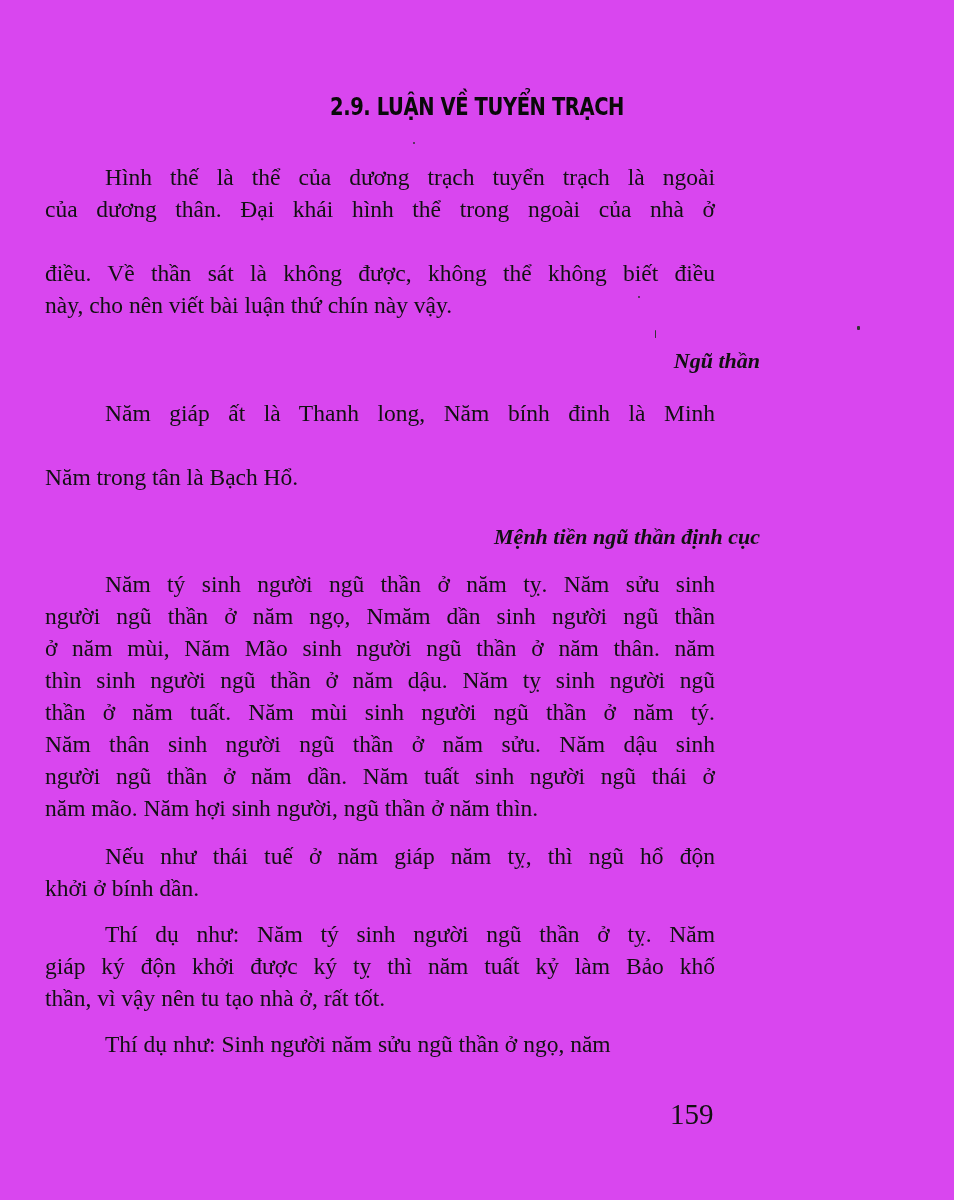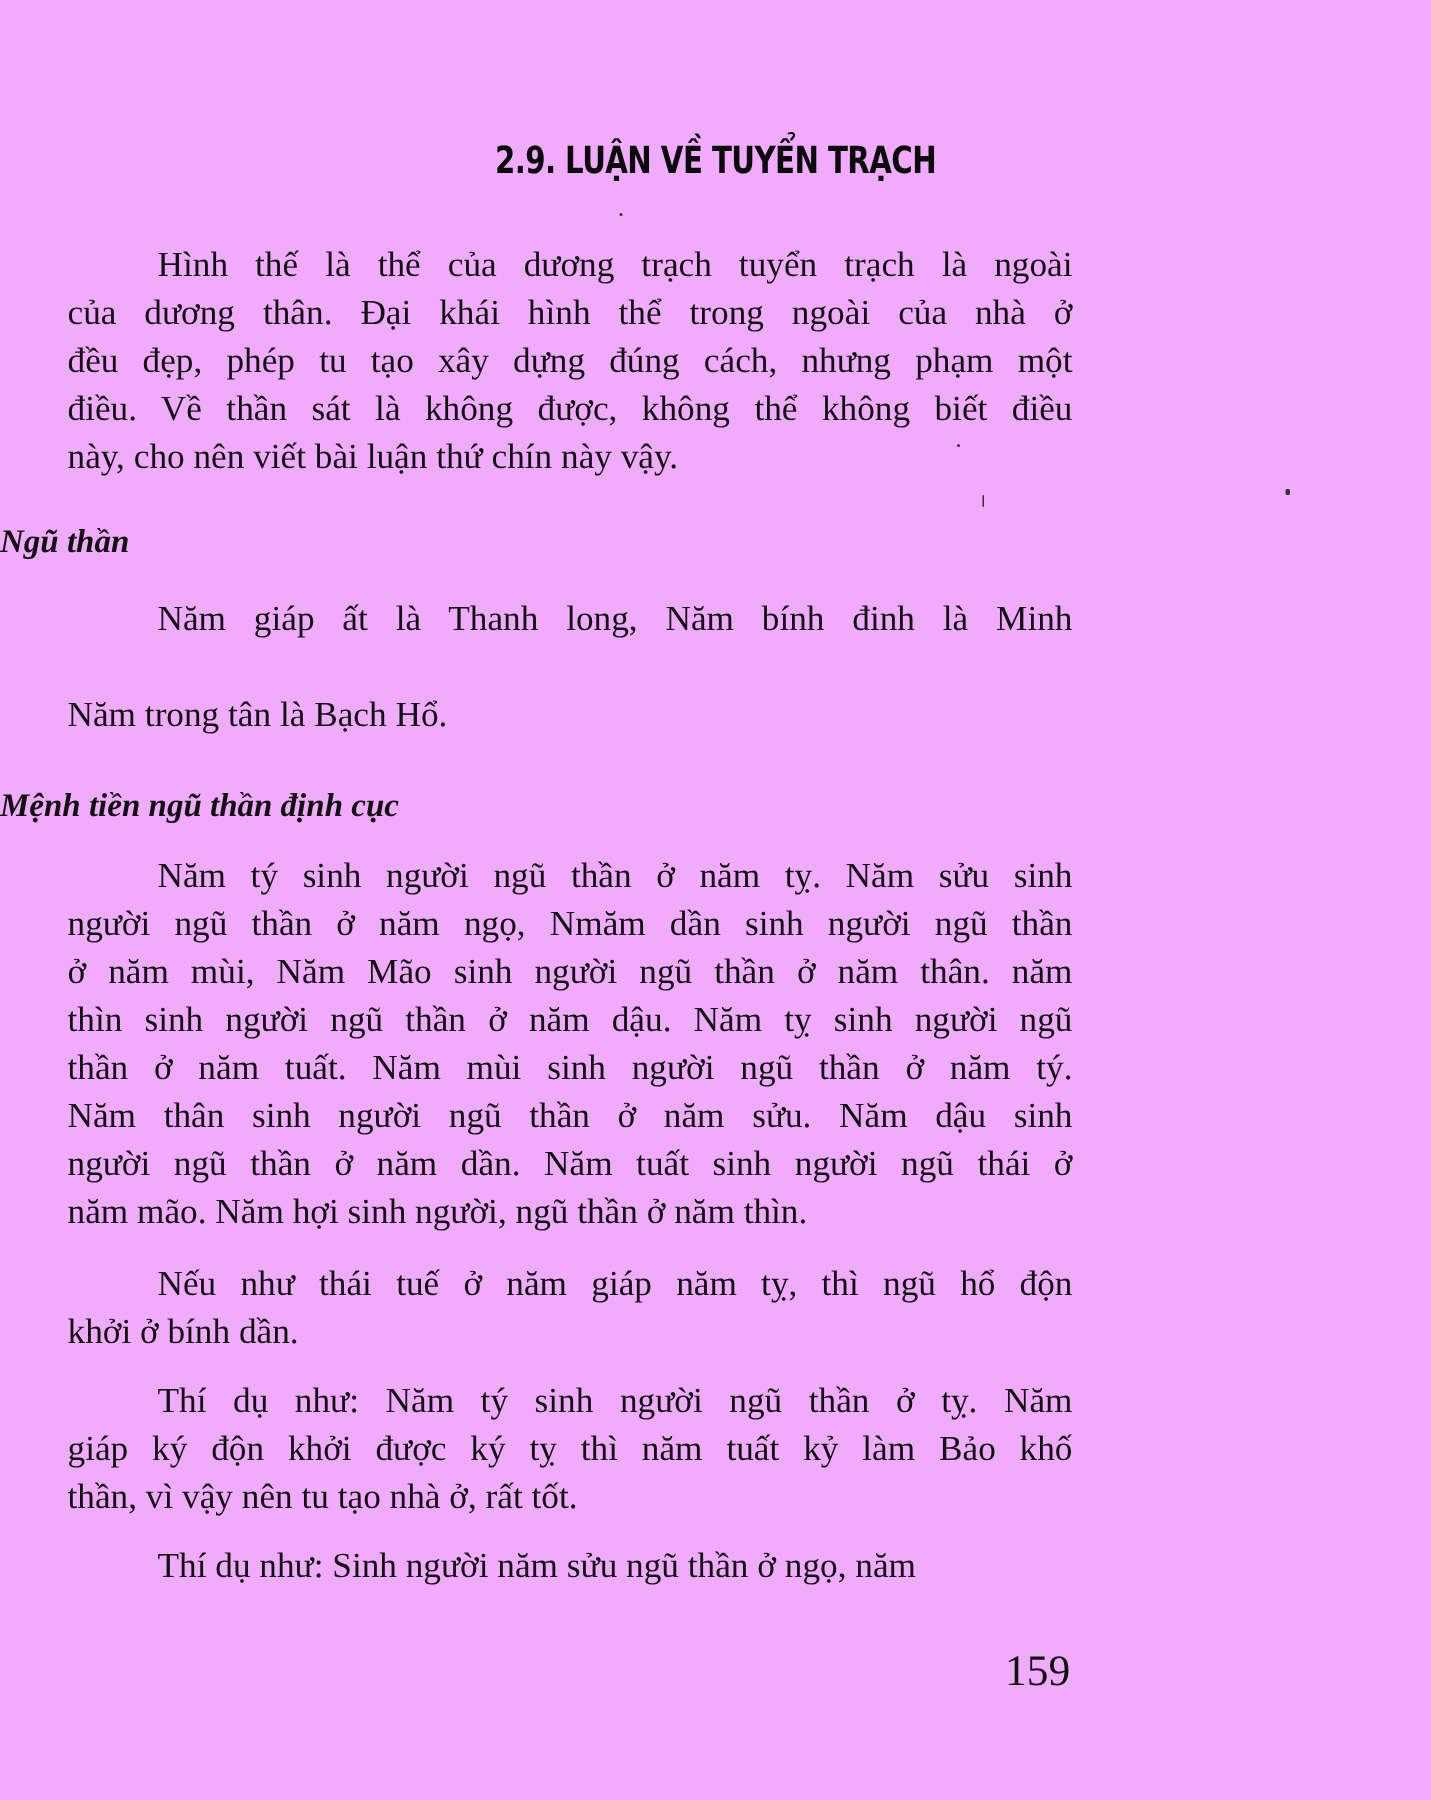--- a/index.html
+++ b/index.html
@@ -1,35 +1,34 @@
 <!DOCTYPE html>
 <html><head>
   <meta charset="utf-8">
   <style>
     html, body { margin: 0; padding: 0; background: #ffffff; }
     body { width: 954px; height: 1200px; position: relative; overflow: hidden; font-family: "Liberation Serif", "DejaVu Serif", serif; color: #111; }
-    .page { position: absolute; left: 0; top: 0; width: 954px; height: 1200px; background: #f0abfc; }
+    .page { position: absolute; left: 0; top: 0; width: 954px; height: 1200px; background: #d946ef; }
     .title { position: absolute; left: 0; width: 954px; top: 92px; text-align: center; font-family: "DejaVu Sans", "Liberation Sans", sans-serif; font-weight: bold; font-size: 25px; letter-spacing: -0.5px; transform: scaleX(0.78); transform-origin: 50% 50%; color: #0a0a0a; }
     .line { position: absolute; left: 45px; width: 670px; font-size: 23.5px; line-height: 32px; white-space: nowrap; text-align: justify; text-align-last: justify; }
     .line.last { text-align-last: left; }
     .line.indent { padding-left: 60px; width: 610px; }
-    .subhead { position: absolute; left: 0; width: 760px; text-align: left; font-style: italic; font-weight: bold; font-size: 22px; }
+    .subhead { position: absolute; left: 0; width: 760px; text-align: right; font-style: italic; font-weight: bold; font-size: 22px; }
     .pagenum { position: absolute; left: 670px; top: 1098px; font-size: 29px; }
     .speck { position: absolute; width: 2px; height: 2px; background: #333; border-radius: 1px; }
   </style>
 </head>
 <body>
 
 <div class="page">
 
   <div class="title">2.9. LUẬN VỀ TUYỂN TRẠCH</div>
 
   <div class="line indent" style="top:161px">Hình thế là thể của dương trạch tuyển trạch là ngoài</div>
   <div class="line" style="top:193px">của dương thân. Đại khái hình thể trong ngoài của nhà ở</div>
-  <div class="line" style="top:225px">đều đẹp, phép tu tạo xây dựng đúng cách, nhưng phạm một</div>
   <div class="line" style="top:257px">điều. Về thần sát là không được, không thể không biết điều</div>
   <div class="line last" style="top:289px">này, cho nên viết bài luận thứ chín này vậy.</div>
 
   <div class="subhead" style="top:348px">Ngũ thần</div>
   <div class="line indent" style="top:397px">Năm giáp ất là Thanh long, Năm bính đinh là Minh</div>
   <div class="line last" style="top:461px">Năm trong tân là Bạch Hổ.</div>
 
   <div class="subhead" style="top:524px">Mệnh tiền ngũ thần định cục</div>
 
   <div class="line indent" style="top:568px">Năm tý sinh người ngũ thần ở năm tỵ. Năm sửu sinh</div>

